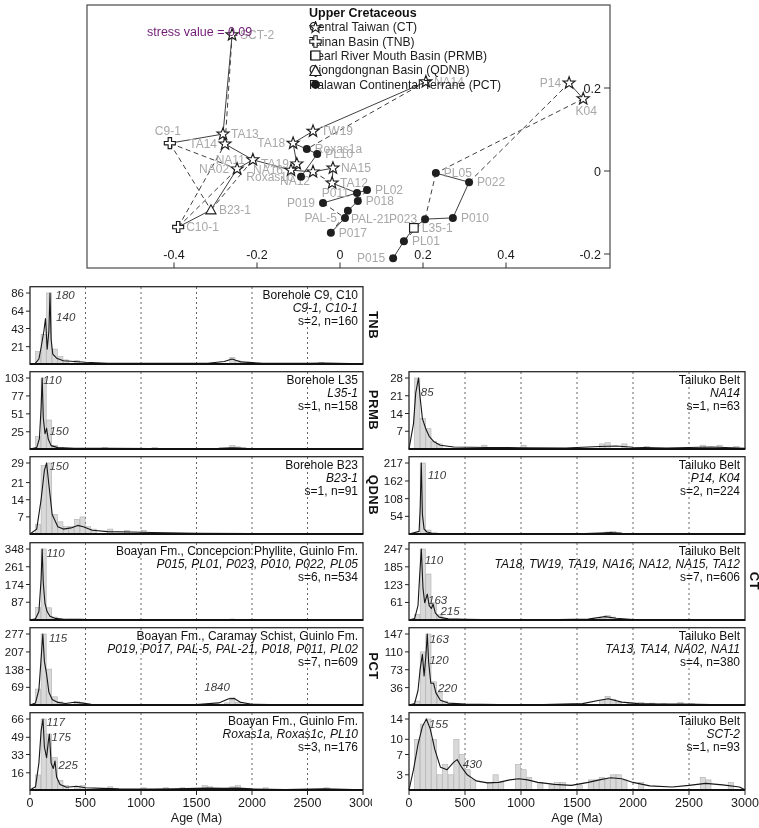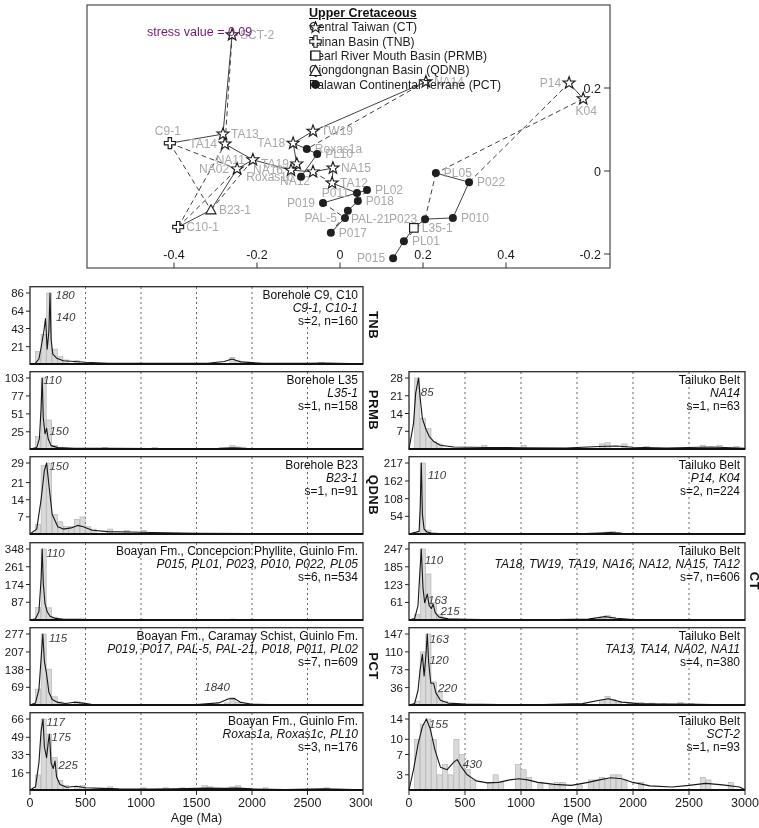--- a/index.html
+++ b/index.html
@@ -1,21 +1,21 @@
 <!DOCTYPE html>
 <html><head>
 <meta charset="utf-8">
 <style>
   html,body{margin:0;padding:0;background:#fff;}
   #fig{position:relative;width:759px;height:828px;background:#fff;font-family:"Liberation Sans",sans-serif;overflow:hidden;}
   #fig svg{position:absolute;display:block;}
   #mds-svg{left:0;top:0;}
   #stress{position:absolute;left:147px;top:25px;font-size:12.5px;color:#701a75;}
   #legend{position:absolute;left:309px;top:6px;}
-  .lg-title{font-size:12.5px;font-weight:bold;color:#111;line-height:14px;text-decoration:underline;}
+  .lg-title{font-size:12.5px;font-weight:bold;color:#111;line-height:14px;}
   .lg-item{display:flex;align-items:center;gap:5px;height:14.4px;font-size:12.2px;color:#1c1c1c;white-space:nowrap;}
   .lg-sym{flex:0 0 13px;}
   .grp{position:absolute;writing-mode:vertical-rl;font-weight:bold;font-size:13px;color:#111;transform:translateY(-50%);letter-spacing:0.5px;}
   text{font-family:"Liberation Sans",sans-serif;}
   .tick{font-size:11.5px;fill:#1a1a1a;}
   .mdstick{font-size:12.5px;fill:#1a1a1a;}
   .pt{font-size:12px;fill:#a8a8a8;}
   .peak{font-size:11.5px;font-style:italic;fill:#3d3d3d;}
   .ttl{font-size:12px;fill:#111;}
   .it{font-style:italic;}

